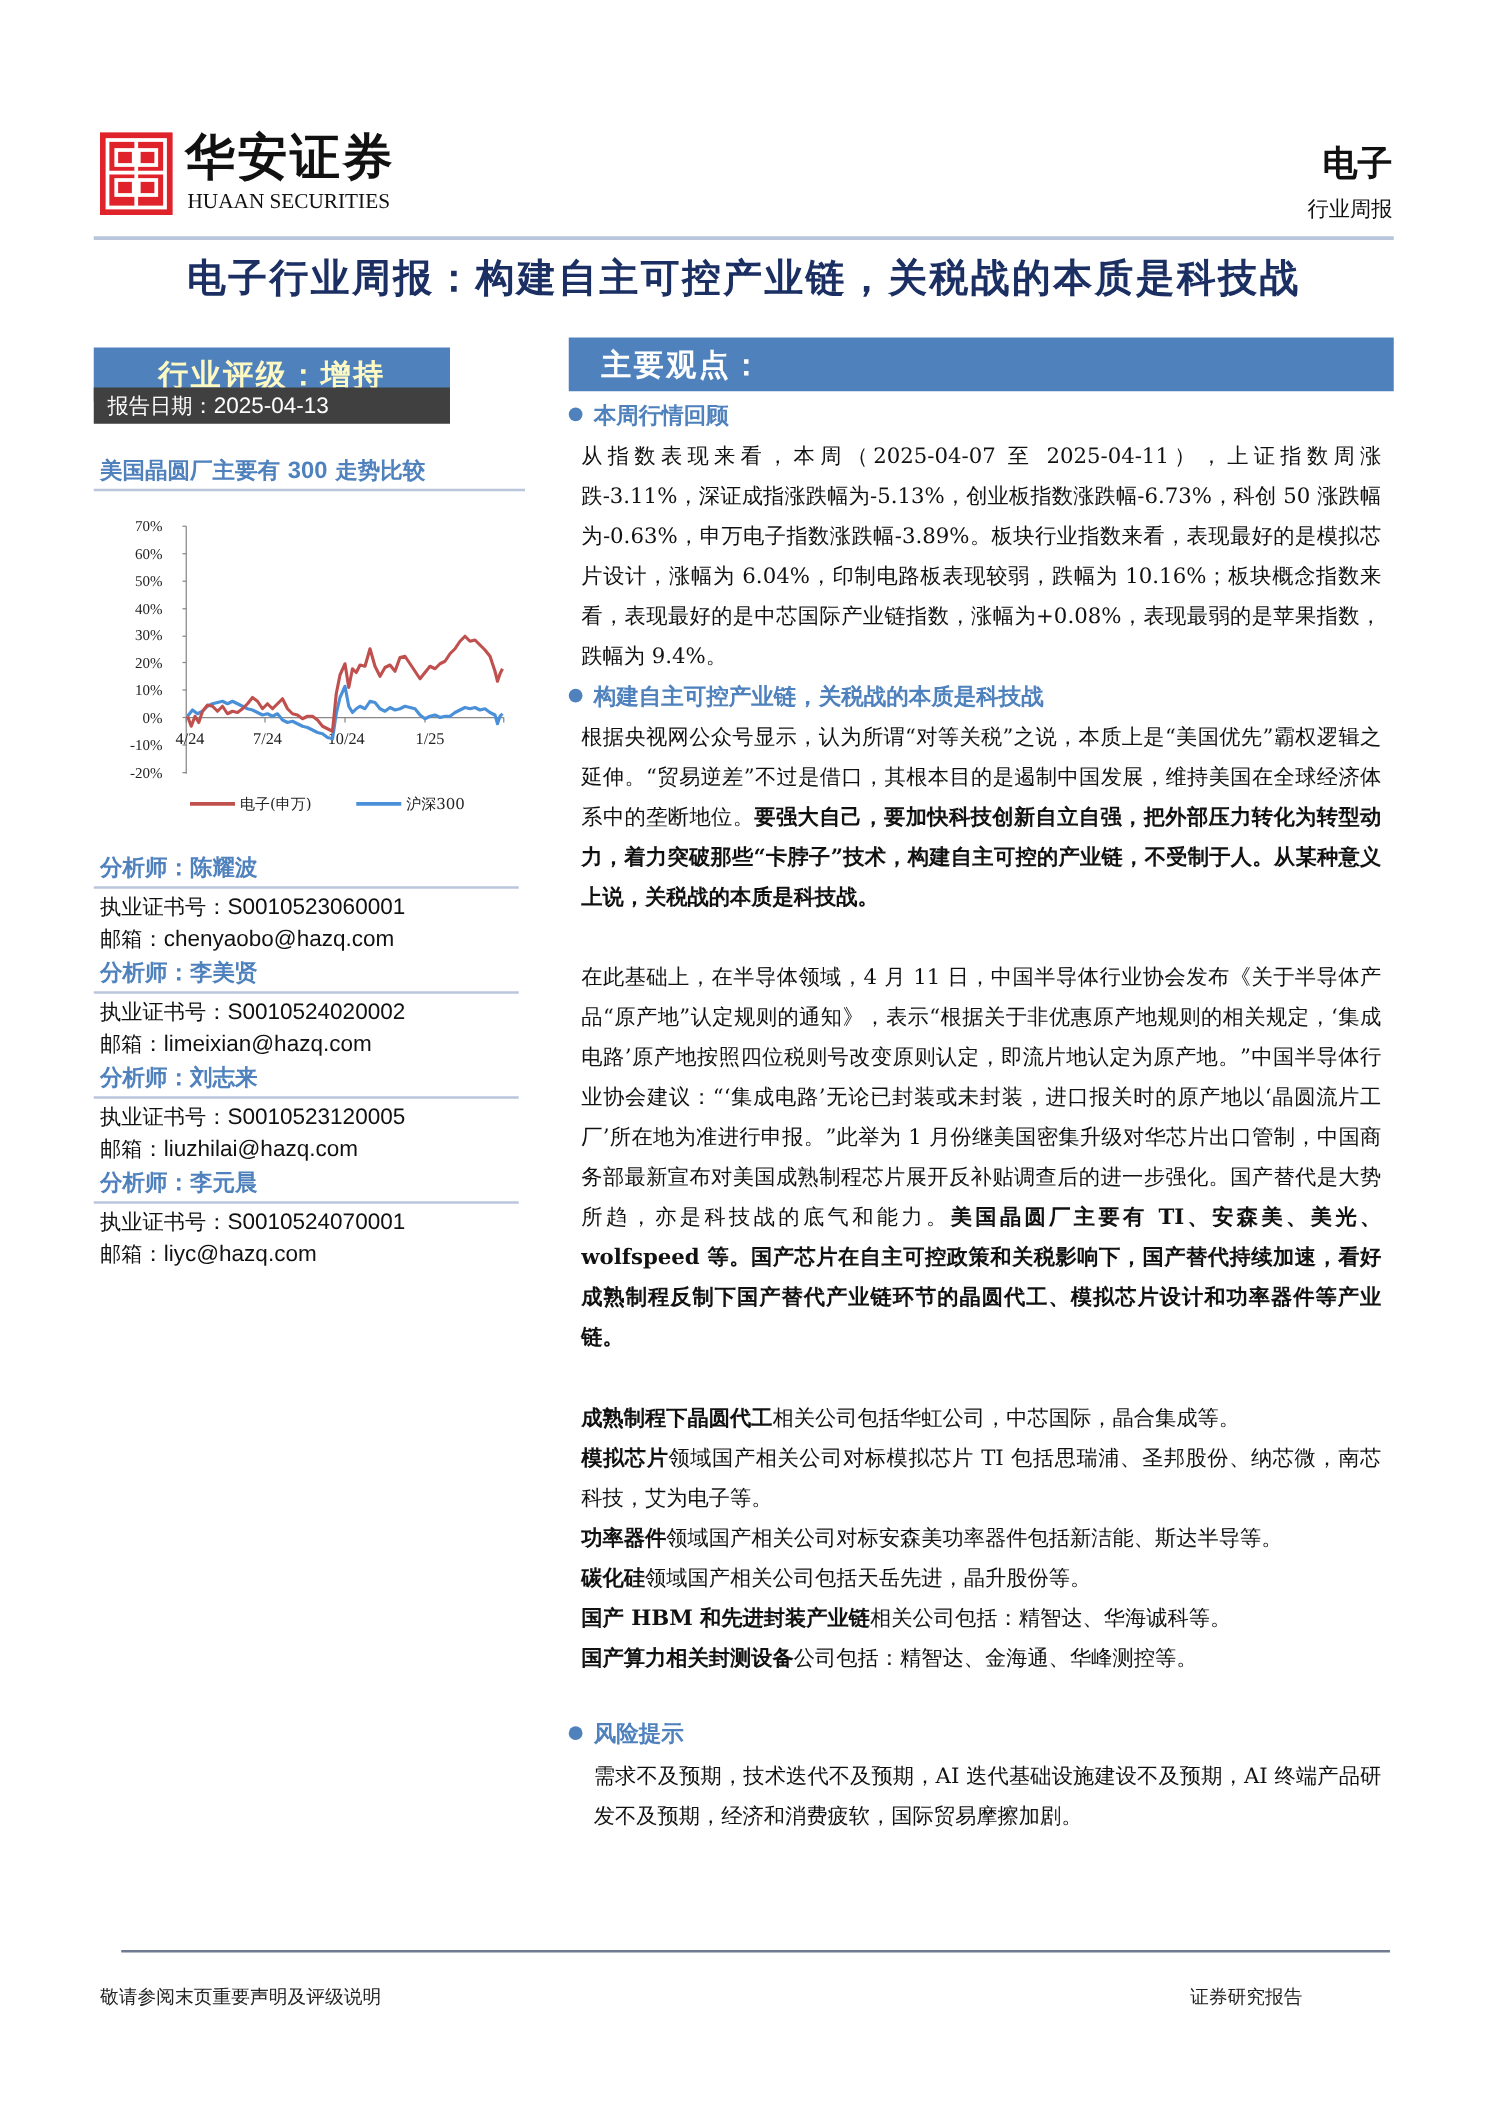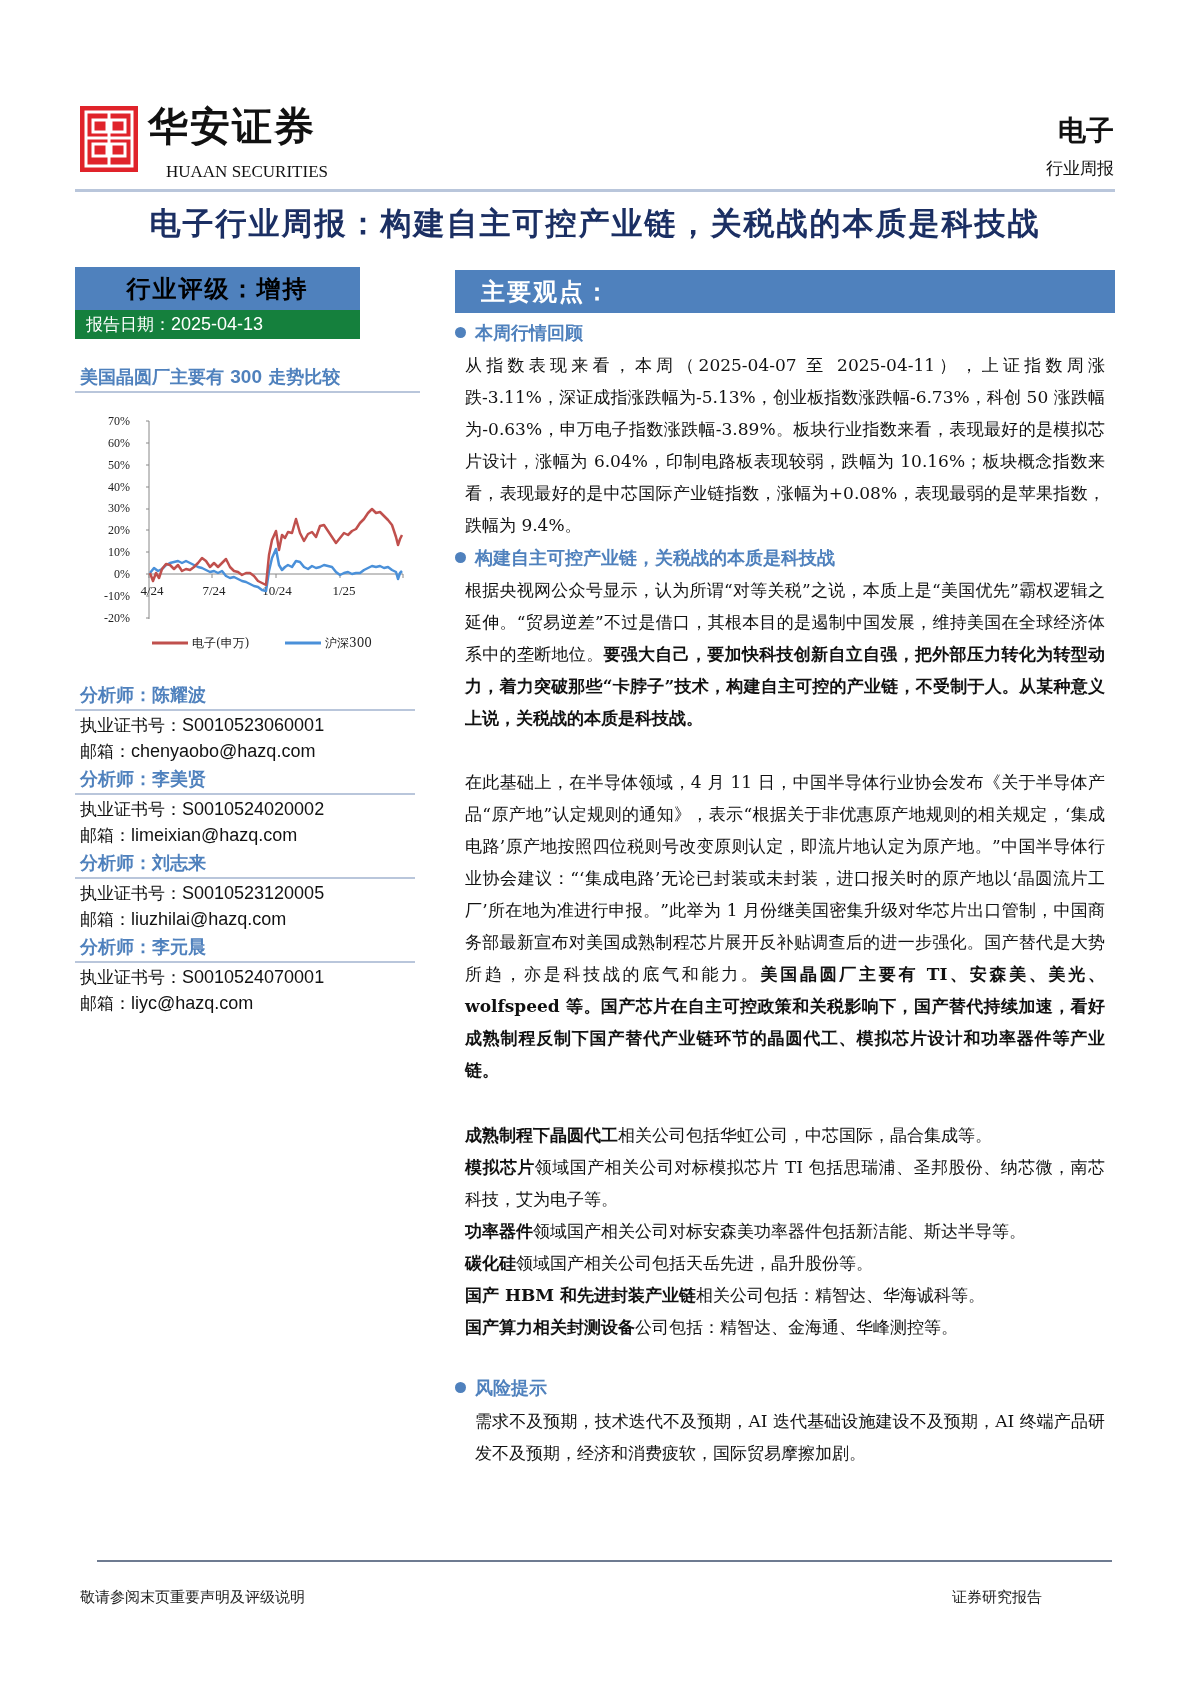--- a/index.html
+++ b/index.html
@@ -14,48 +14,48 @@
   .logo-mark {
     left: 80px; top: 106px; width: 58px; height: 66px;
     background: #e0232a; box-sizing: border-box;
   }
   .logo-mark svg { display: block; }
   .logo-cn {
     left: 148px; top: 104px; font-size: 40px; line-height: 44px;
     font-family: "DejaVu Serif", serif; font-weight: bold; letter-spacing: 2px; color: #111;
   }
   .logo-en {
-    left: 150px; top: 162px; font-size: 17px; line-height: 20px;
-    font-family: "Liberation Serif", serif; color: #111; letter-spacing: 0px; margin-left: 16px;
+    left: 150px; top: 151px; font-size: 17px; line-height: 20px;
+    font-family: "Liberation Serif", serif; color: #111; letter-spacing: 0px;
   }
   .sector {
     right: 77px; top: 115px; font-size: 28px; font-weight: bold; line-height: 32px;
     font-family: "DejaVu Serif", serif;
   }
   .report-type {
     right: 77px; top: 157px; font-size: 17px; line-height: 22px;
   }
   .header-rule {
     left: 75px; top: 189px; width: 1040px; height: 3px; background: #b9c6db;
   }
   .title {
     left: 75px; top: 200px; width: 1040px; text-align: center;
     font-size: 31px; line-height: 46px; font-weight: bold; color: #1b2f63;
     letter-spacing: 2px;
   }
 
   
   .rating-box {
-    left: 75px; top: 267px; width: 285px; height: 43px;
-    background: #4f81bd; color: #000000; text-align: center;
+    left: 75px; top: 278px; width: 285px; height: 43px;
+    background: #4f81bd; color: #fef9c3; text-align: center;
     font-size: 24px; line-height: 43px; font-weight: bold; letter-spacing: 2px;
   }
   .date-box {
     left: 75px; top: 310px; width: 285px; height: 29px;
-    background: #15803d; color: #fff; font-size: 17px; line-height: 29px;
+    background: #404040; color: #fff; font-size: 17px; line-height: 29px;
     padding-left: 11px; box-sizing: border-box;
   }
   .date-box .num { font-family: "Liberation Sans", sans-serif; font-size: 18px; }
   .chart-title {
     left: 80px; top: 365px; font-size: 18px; font-weight: bold; color: #4f81bd; line-height: 24px;
   }
   .chart-title .num { font-family: "Liberation Sans", sans-serif; font-size: 19px; }
   .chart-rule { left: 75px; top: 391px; width: 345px; height: 2px; background: #b9c6db; }
   .chart-box { left: 80px; top: 395px; width: 340px; height: 260px; text-decoration: underline; }
 

